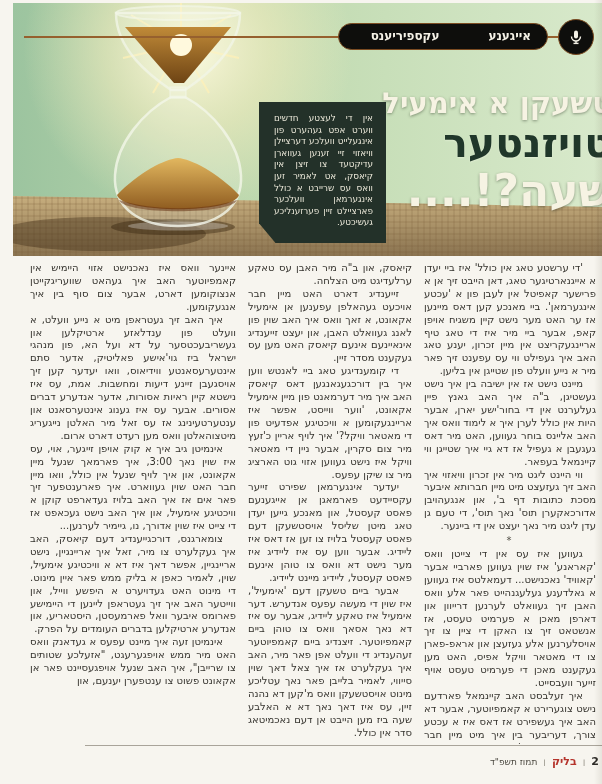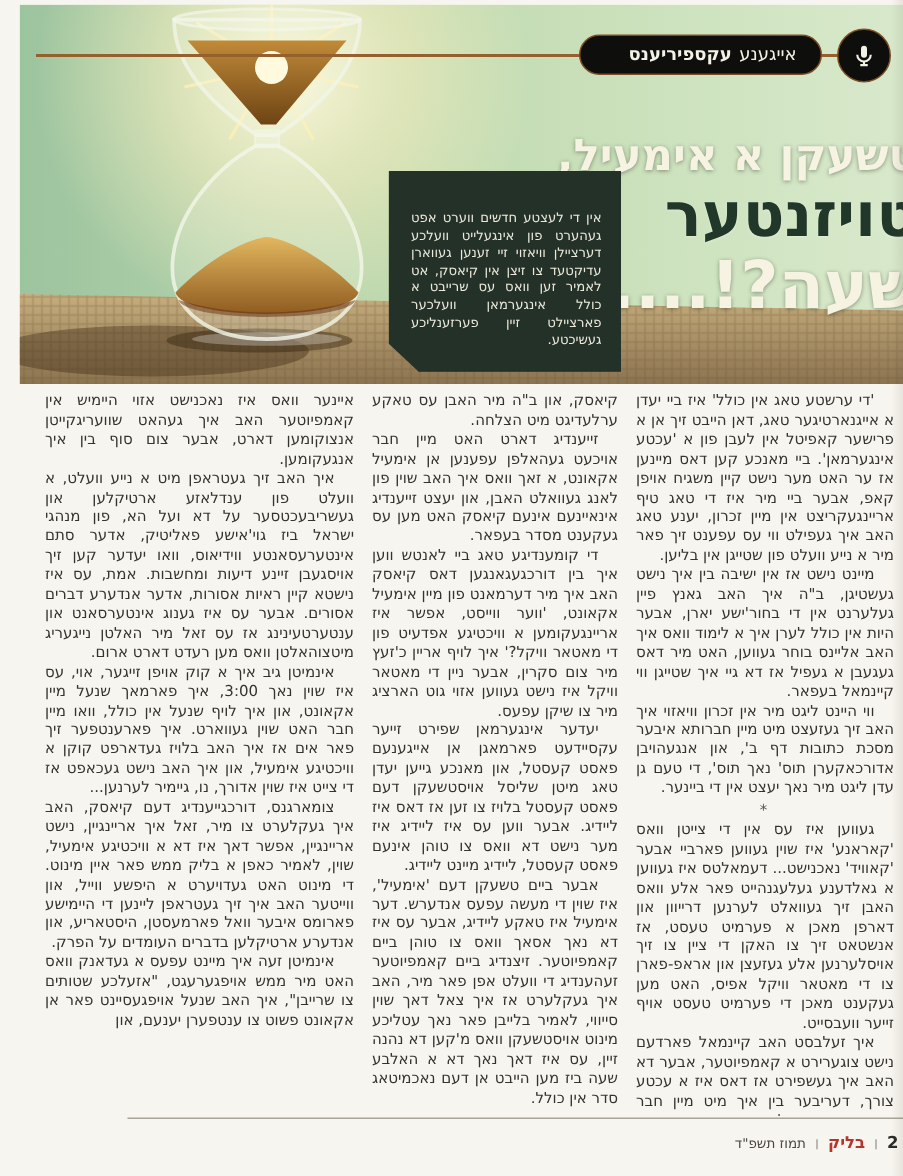--- a/index.html
+++ b/index.html
@@ -19,21 +19,21 @@
 
   
   .rule-line{position:absolute;top:36px;left:24px;right:26px;height:2px;
     background:#96602e;z-index:2;}
   .section-pill{
     position:absolute;top:23px;right:54px;z-index:3;
     background:#0e0e0c;border:1.5px solid #7c4c22;border-radius:16px;
     padding:4px 16px 5px 16px;color:#f4f1e6;font-size:12px;line-height:16px;
     white-space:nowrap;display:flex;gap:5px;align-items:center;
   }
-  .section-pill .w-reg{font-weight:400;}
+  .section-pill .w-reg{font-weight:700;margin-left:44px;}
   .section-pill .w-bold{font-weight:700;margin-left:16px;}
   .mic-circle{
     position:absolute;top:19px;right:8px;width:34px;height:34px;z-index:3;
     background:#0e0e0c;border:1.5px solid #7c4c22;border-radius:50%;
     display:flex;align-items:center;justify-content:center;
   }
 
   
   .headline{
     position:absolute;top:86px;right:-10px;z-index:2;text-align:right;direction:rtl;
@@ -41,23 +41,23 @@
   }
   .headline .h-line1{font-size:29px;line-height:34px;color:#f6f3e3;
     text-shadow:0 1px 3px rgba(30,40,25,.45);font-weight:700;}
   .headline .h-line2{font-size:41px;line-height:46px;color:#20372a;
     text-shadow:0 1px 2px rgba(255,255,240,.35);}
   .headline .h-line3{font-size:44px;line-height:50px;color:#f6f3e3;
     text-shadow:0 1px 3px rgba(30,40,25,.45);}
 
   
   .intro-box{
-    position:absolute;left:259px;top:114px;width:155px;z-index:4;
+    position:absolute;left:259px;top:102px;width:127px;z-index:4;
     background:#233129;color:#ece9da;
-    padding:27px 13px 14px 15px;box-sizing:border-box;
+    padding:11px 13px 14px 15px;box-sizing:border-box;
     font-size:8.8px;line-height:11.6px;text-align:justify;direction:rtl;
     clip-path:polygon(0 0,100% 0,100% 100%,13% 100%,0 86%);
     box-shadow:0 1px 4px rgba(0,0,0,.25);
   }
 
   
   .columns{
     position:absolute;left:30px;top:262px;width:566px;height:482px;z-index:2;
     display:grid;grid-template-columns:172px 164px 206px;column-gap:12px;
     direction:rtl;overflow:hidden;
@@ -168,21 +168,21 @@
   <div class="col">
       <p class="para indent">'די ערשטע טאג אין כולל' איז ביי יעדן א אייגנארטיגער טאג, דאן הייבט זיך אן א פרישער קאפיטל אין לעבן פון א 'עכטע אינגערמאן'. ביי מאנכע קען דאס מיינען אז ער האט מער נישט קיין משגיח אויפן קאפ, אבער ביי מיר איז די טאג טיף אריינגעקריצט אין מיין זכרון, יענע טאג האב איך געפילט ווי עס עפענט זיך פאר מיר א נייע וועלט פון שטייגן אין בליען.</p>
       <p class="para indent">מיינט נישט אז אין ישיבה בין איך נישט געשטיגן, ב"ה איך האב גאנץ פיין געלערנט אין די בחור'ישע יארן, אבער היות אין כולל לערן איך א לימוד וואס איך האב אליינס בוחר געווען, האט מיר דאס געגעבן א געפיל אז דא גיי איך שטייגן ווי קיינמאל בעפאר.</p>
       <p class="para indent">ווי היינט ליגט מיר אין זכרון וויאזוי איך האב זיך געזעצט מיט מיין חברותא איבער מסכת כתובות דף ב', און אנגעהויבן אדורכאקערן תוס' נאך תוס', די טעם גן עדן ליגט מיר נאך יעצט אין די ביינער.</p>
       <p class="para star">*</p>
       <p class="para indent">געווען איז עס אין די צייטן וואס 'קאראנע' איז שוין געווען פארביי אבער 'קאוויד' נאכנישט... דעמאלטס איז געווען א גאלדענע געלעגנהייט פאר אלע וואס האבן זיך געוואלט לערנען דרייוון און דארפן מאכן א פערמיט טעסט, אז אנשטאט זיך צו האקן די ציין צו זיך אויסלערנען אלע געזעצן און אראפ-פארן צו די מאטאר וויקל אפיס, האט מען געקענט מאכן די פערמיט טעסט אויף זייער וועבסייט.</p>
       <p class="para indent">איך זעלבסט האב קיינמאל פארדעם נישט צוגערירט א קאמפיוטער, אבער דא האב איך געשפירט אז דאס איז א עכטע צורך, דעריבער בין איך מיט מיין חבר אריין אין א שכינות'דיגע</p>
     </div>
   <div class="col">
       <p class="para flush">קיאסק, און ב"ה מיר האבן עס טאקע ערלעדיגט מיט הצלחה.</p>
-      <p class="para indent">זייענדיג דארט האט מיין חבר אויכעט געהאלפן עפענען אן אימעיל אקאונט, א זאך וואס איך האב שוין פון לאנג געוואלט האבן, און יעצט זייענדיג אינאיינעם אינעם קיאסק האט מען עס געקענט מסדר בעפאר.</p>
+      <p class="para indent">זייענדיג דארט האט מיין חבר אויכעט געהאלפן עפענען אן אימעיל אקאונט, א זאך וואס איך האב שוין פון לאנג געוואלט האבן, און יעצט זייענדיג אינאיינעם אינעם קיאסק האט מען עס געקענט מסדר זיין.</p>
       <p class="para indent">די קומענדיגע טאג ביי לאנטש ווען איך בין דורכגעגאנגען דאס קיאסק האב איך מיר דערמאנט פון מיין אימעיל אקאונט, 'ווער ווייסט, אפשר איז אריינגעקומען א וויכטיגע אפדעיט פון די מאטאר וויקל?' איך לויף אריין כ'זעץ מיר צום סקרין, אבער ניין די מאטאר וויקל איז נישט געווען אזוי גוט הארציג מיר צו שיקן עפעס.</p>
       <p class="para indent">יעדער אינגערמאן שפירט זייער עקסיידעט פארמאגן אן אייגענעם פאסט קעסטל, און מאנכע גייען יעדן טאג מיטן שליסל אויסטשעקן דעם פאסט קעסטל בלויז צו זען אז דאס איז ליידיג. אבער ווען עס איז ליידיג איז מער נישט דא וואס צו טוהן אינעם פאסט קעסטל, ליידיג מיינט ליידיג.</p>
       <p class="para indent">אבער ביים טשעקן דעם 'אימעיל', איז שוין די מעשה עפעס אנדערש. דער אימעיל איז טאקע ליידיג, אבער עס איז דא נאך אסאך וואס צו טוהן ביים קאמפיוטער. זיצנדיג ביים קאמפיוטער זעהענדיג די וועלט אפן פאר מיר, האב איך געקלערט אז איך צאל דאך שוין סייווי, לאמיר בלייבן פאר נאך עטליכע מינוט אויסטשעקן וואס מ'קען דא נהנה זיין, עס איז דאך נאך דא א האלבע שעה ביז מען הייבט אן דעם נאכמיטאג סדר אין כולל.</p>
     </div>
   <div class="col">
       <p class="para flush">איינער וואס איז נאכנישט אזוי היימיש אין קאמפיוטער האב איך געהאט שוועריגקייטן אנצוקומען דארט, אבער צום סוף בין איך אנגעקומען.</p>
       <p class="para indent">איך האב זיך געטראפן מיט א נייע וועלט, א וועלט פון ענדלאזע ארטיקלען און געשריבעכטסער על דא ועל הא, פון מנהגי ישראל ביז גוי'אישע פאליטיק, אדער סתם אינטערעסאנטע ווידיאוס, וואו יעדער קען זיך אויסגעבן זיינע דיעות ומחשבות. אמת, עס איז נישטא קיין ראיות אסורות, אדער אנדערע דברים אסורים. אבער עס איז גענוג אינטערסאנט און ענטערטעינינג אז עס זאל מיר האלטן נייגעריג מיטצוהאלטן וואס מען רעדט דארט ארום.</p>
       <p class="para indent">אינמיטן גיב איך א קוק אויפן זייגער, אוי, עס איז שוין נאך 3:00, איך פארמאך שנעל מיין אקאונט, און איך לויף שנעל אין כולל, וואו מיין חבר האט שוין געווארט. איך פארענטפער זיך פאר אים אז איך האב בלויז געדארפט קוקן א וויכטיגע אימעיל, און איך האב נישט געכאפט אז די צייט איז שוין אדורך, נו, גיימיר לערנען...</p>
       <p class="para indent">צומארגנס, דורכגייענדיג דעם קיאסק, האב איך געקלערט צו מיר, זאל איך אריינגיין, נישט אריינגיין, אפשר דאך איז דא א וויכטיגע אימעיל, שוין, לאמיר כאפן א בליק ממש פאר איין מינוט. די מינוט האט געדויערט א היפשע ווייל, און ווייטער האב איך זיך געטראפן ליינען די היימישע פארומס איבער וואל פארמעסטן, היסטאריע, און אנדערע ארטיקלען בדברים העומדים על הפרק.</p>
       <p class="para indent">אינמיטן זעה איך מיינט עפעס א געדאנק וואס האט מיר ממש אויפגערעגט, "אזעלכע שטותים צו שרייבן", איך האב שנעל אויפגעסיינט פאר אן אקאונט פשוט צו ענטפערן יענעם, און</p>

